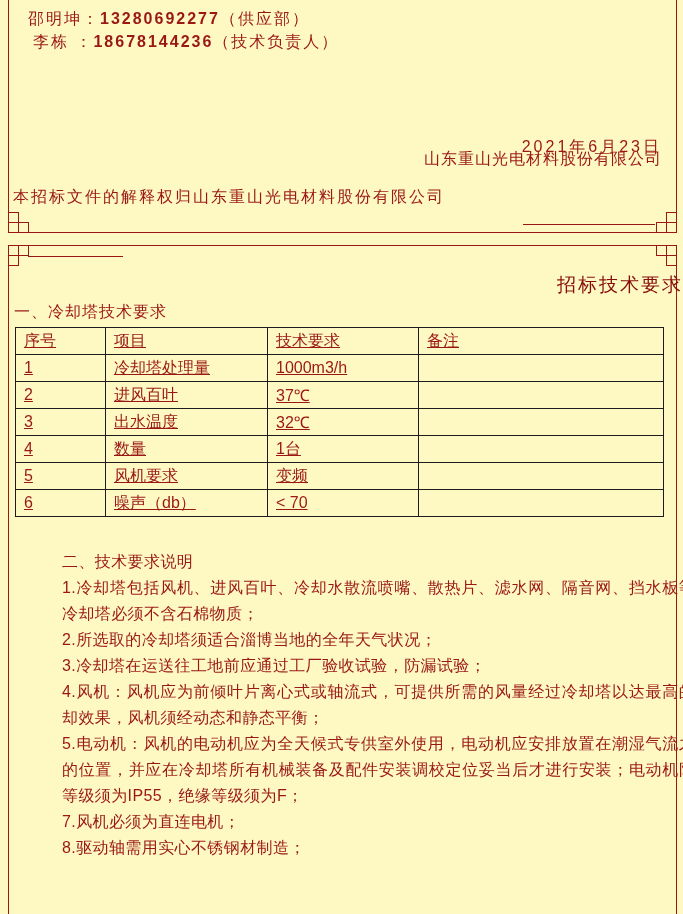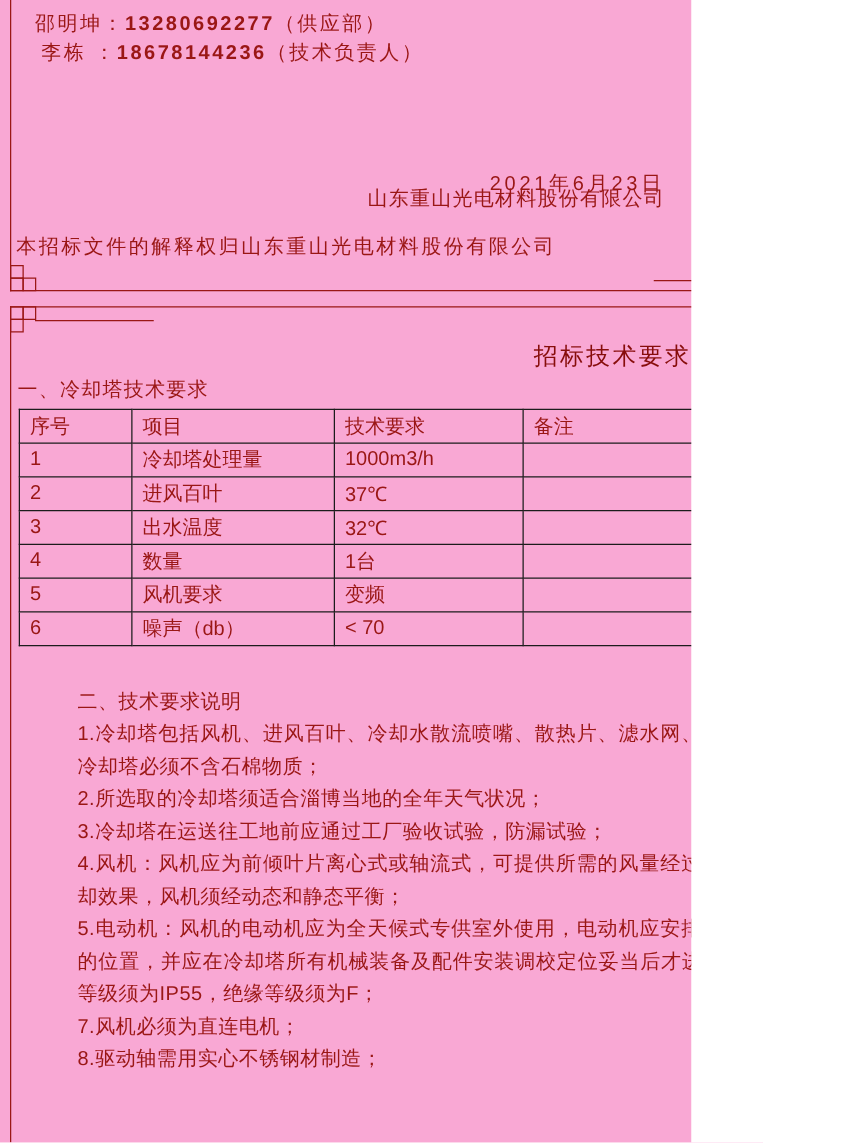--- a/index.html
+++ b/index.html
@@ -2,21 +2,21 @@
 <html><head>
 <meta charset="utf-8">
 <style>
   :root{
     --red:#9a1715;
     --red-dark:#870d0b;
     --tbl:#1c1c1c;
   }
   html,body{margin:0;padding:0;background:#ffffff;}
   .screen{
-    position:relative;width:553px;height:914px;background:#f9a8d4;overflow:hidden;
+    position:relative;width:683px;height:914px;background:#fef9c3;overflow:hidden;
     font-family:"Liberation Sans",sans-serif;color:var(--red);
   }
   .abs{position:absolute;}
   
   .page1-frame{left:8px;top:0;width:669px;height:233px;box-sizing:border-box;
     border-left:1px solid var(--red);border-right:1px solid var(--red);border-bottom:1px solid var(--red);}
   .page2-frame{left:8px;top:245px;width:669px;height:669px;box-sizing:border-box;
     border-left:1px solid var(--red);border-right:1px solid var(--red);border-top:1px solid var(--red);}
   .sq{position:absolute;width:11px;height:11px;border:1px solid var(--red);box-sizing:border-box;}
   .hline{position:absolute;height:1px;background:var(--red);}
@@ -26,21 +26,21 @@
   .company{font-size:16px;letter-spacing:1px;white-space:nowrap;}
   .date{font-size:16px;letter-spacing:3px;white-space:nowrap;}
   .interp{font-size:16px;letter-spacing:2px;white-space:nowrap;}
   .doc-title{left:0;right:0;text-align:right;font-size:19px;font-weight:normal;letter-spacing:2px;color:var(--red-dark);}
   .sec{font-size:16px;letter-spacing:1px;white-space:nowrap;}
   
   .spec-table{position:absolute;left:15px;top:327px;width:648px;border-collapse:collapse;table-layout:fixed;}
   .spec-table th,.spec-table td{
     border:1px solid var(--tbl);height:26px;padding:0 4px 0 8px;
     font-size:16px;font-weight:normal;text-align:left;color:var(--red);
-    overflow:hidden;white-space:nowrap;vertical-align:middle;
+    overflow:hidden;white-space:nowrap;vertical-align:middle;text-decoration:underline;
   }
   .b{font-weight:bold;}
   
   .notes{left:18px;top:549px;width:650px;margin-left:44px;}
   .notes p{margin:0;line-height:26px;font-size:16px;text-align:justify;letter-spacing:0.4px;}
 </style>
 </head>
 <body>
 
 <div class="screen">

